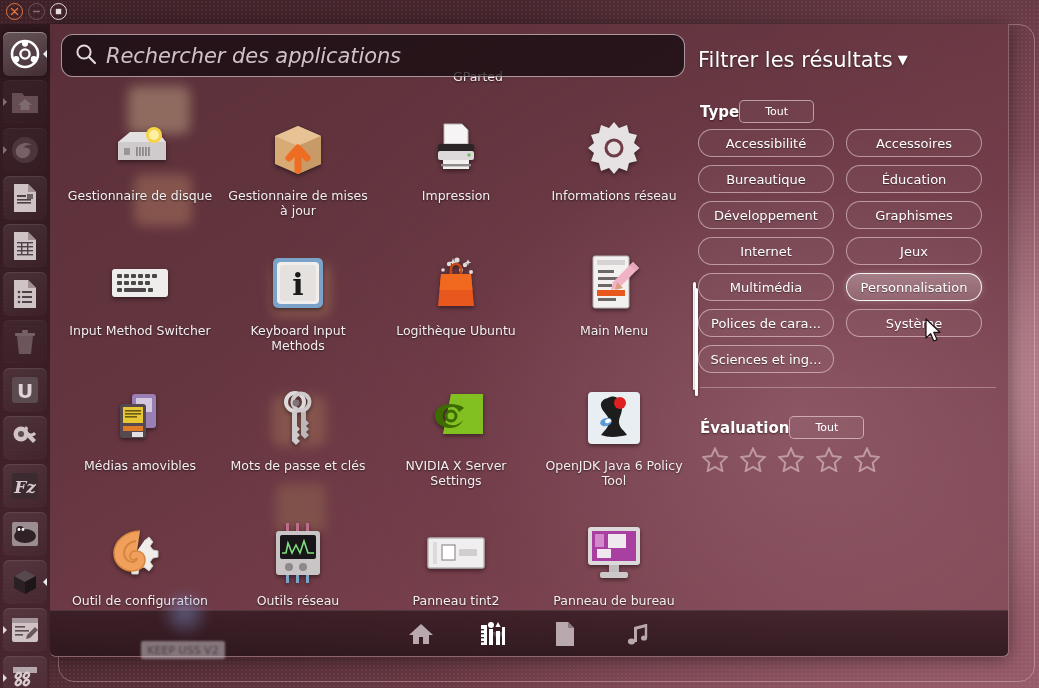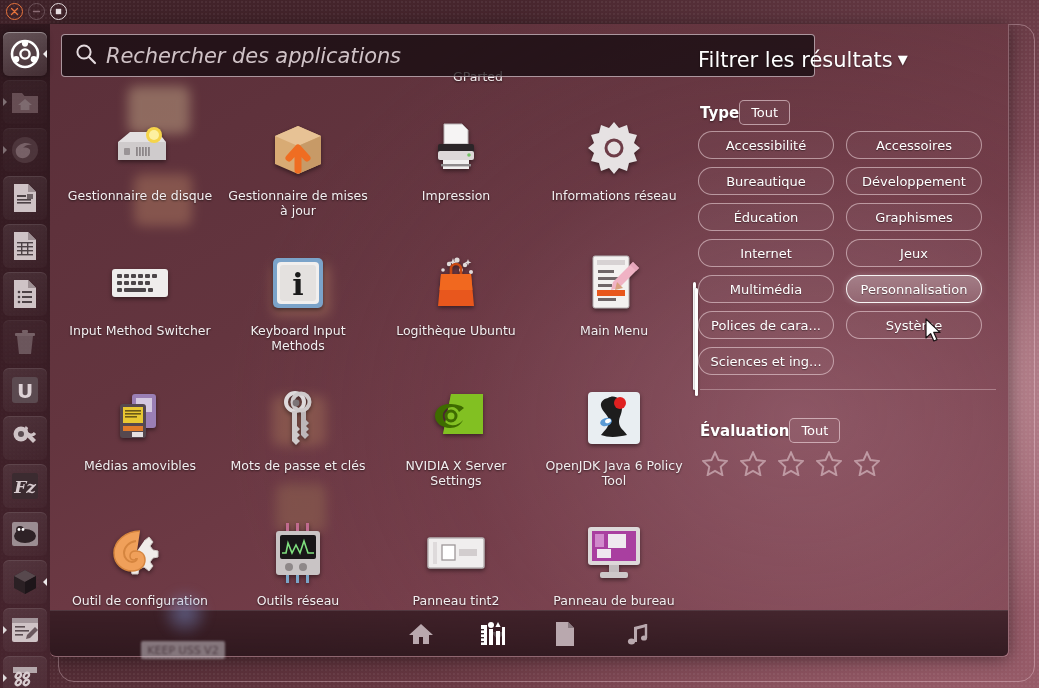--- a/index.html
+++ b/index.html
@@ -100,24 +100,24 @@
   }
   #dash-texture {
     position: absolute; inset: 0;
     background-image: radial-gradient(rgba(255,255,255,0.035) 0.6px, transparent 0.7px);
     background-size: 4px 4px;
     pointer-events: none;
   }
   
   #searchbar {
     position: absolute; left: 11px; top: 10px;
-    width: 754px; height: 43px;
+    width: 624px; height: 43px;
     background: rgba(18,10,13,0.74);
     border: 1px solid rgba(255,230,240,0.62);
-    border-radius: 4px;
+    border-radius: 12px;
     display: flex; align-items: center;
     box-sizing: border-box;
     z-index: 5;
   }
   #search-icon { margin: 0 8px 0 12px; flex: none; }
   #search-input-text {
     font-size: 21px;
     font-style: italic;
     color: #cfc2c6;
     font-family: "DejaVu Sans", sans-serif;
@@ -212,22 +212,22 @@
   }
   .filter-head-label {
     color: #ffffff; font-size: 15px; font-weight: bold;
     font-family: "DejaVu Sans", sans-serif;
     text-shadow: 0 1px 2px rgba(0,0,0,0.5);
   }
   .btn-all {
     border: 1px solid rgba(255,235,240,0.55);
     border-radius: 5px;
     color: #ffffff;
-    font-size: 13px;
-    padding: 4px 11px;
+    font-size: 11px;
+    padding: 4px 25px;
     background: rgba(255,255,255,0.045);
     font-family: "DejaVu Sans", sans-serif;
   }
   #filter-options {
     display: flex; flex-wrap: wrap;
     gap: 8px 12px;
     margin-top: 2px;
   }
   .filter-chip {
     width: 136px; height: 28px;
@@ -779,22 +779,22 @@
 
       <div class="filter-head">
         <span class="filter-head-label">Type</span>
         <span class="btn-all">Tout</span>
       </div>
 
       <div id="filter-options">
         <div class="filter-chip">Accessibilité</div>
         <div class="filter-chip">Accessoires</div>
         <div class="filter-chip">Bureautique</div>
+        <div class="filter-chip">Éducation</div>
         <div class="filter-chip">Développement</div>
-        <div class="filter-chip">Éducation</div>
         <div class="filter-chip">Graphismes</div>
         <div class="filter-chip">Internet</div>
         <div class="filter-chip">Jeux</div>
         <div class="filter-chip">Multimédia</div>
         <div class="filter-chip selected">Personnalisation</div>
         <div class="filter-chip">Polices de cara...</div>
         <div class="filter-chip">Système</div>
         <div class="filter-chip">Sciences et ing...</div>
       </div>
 

